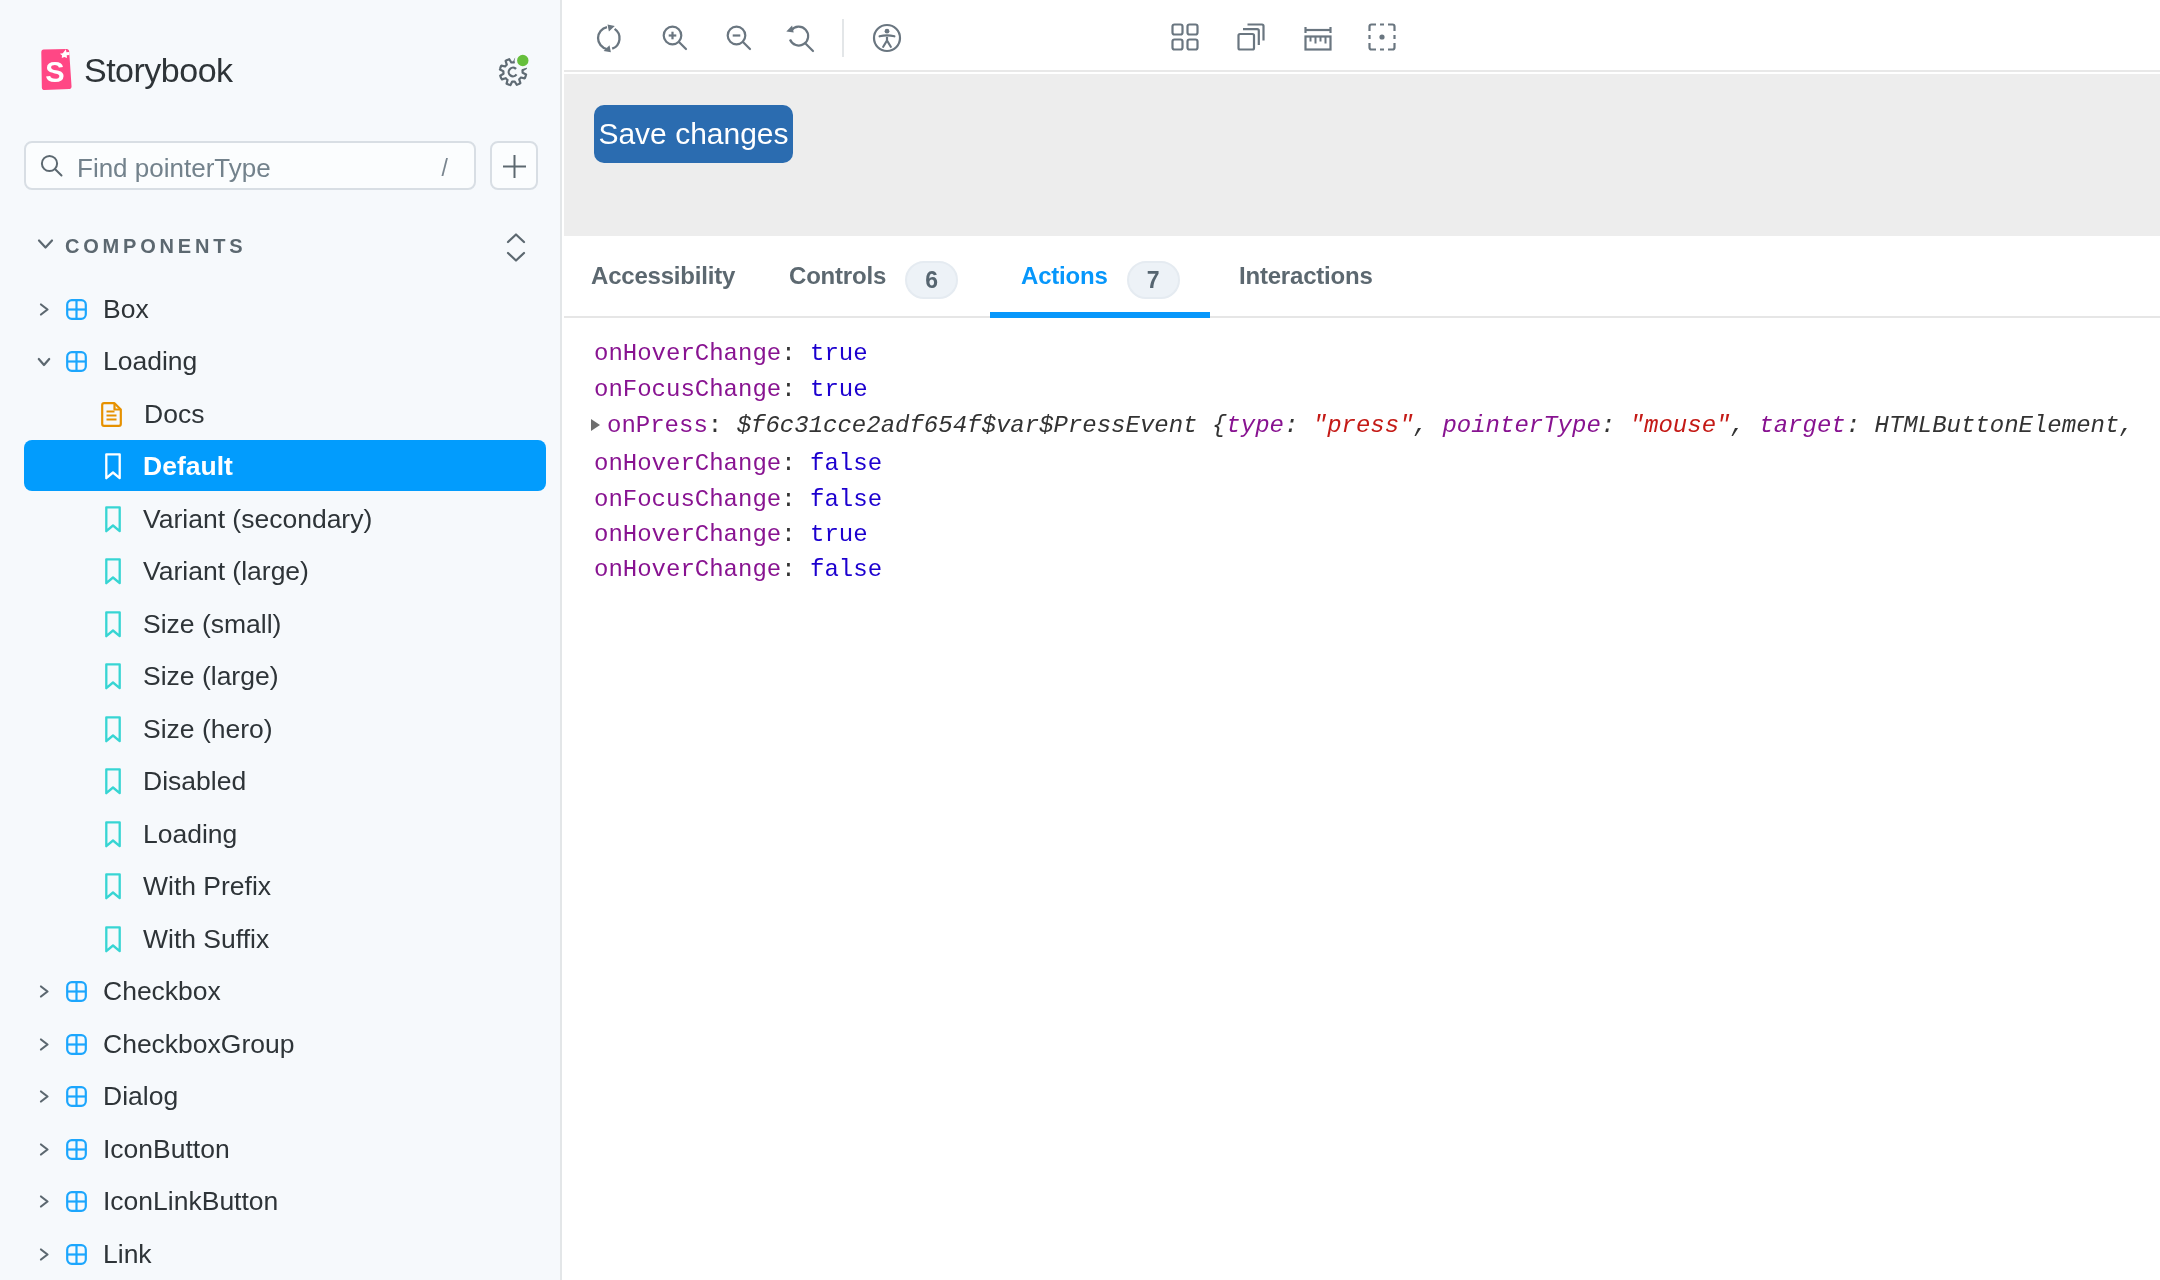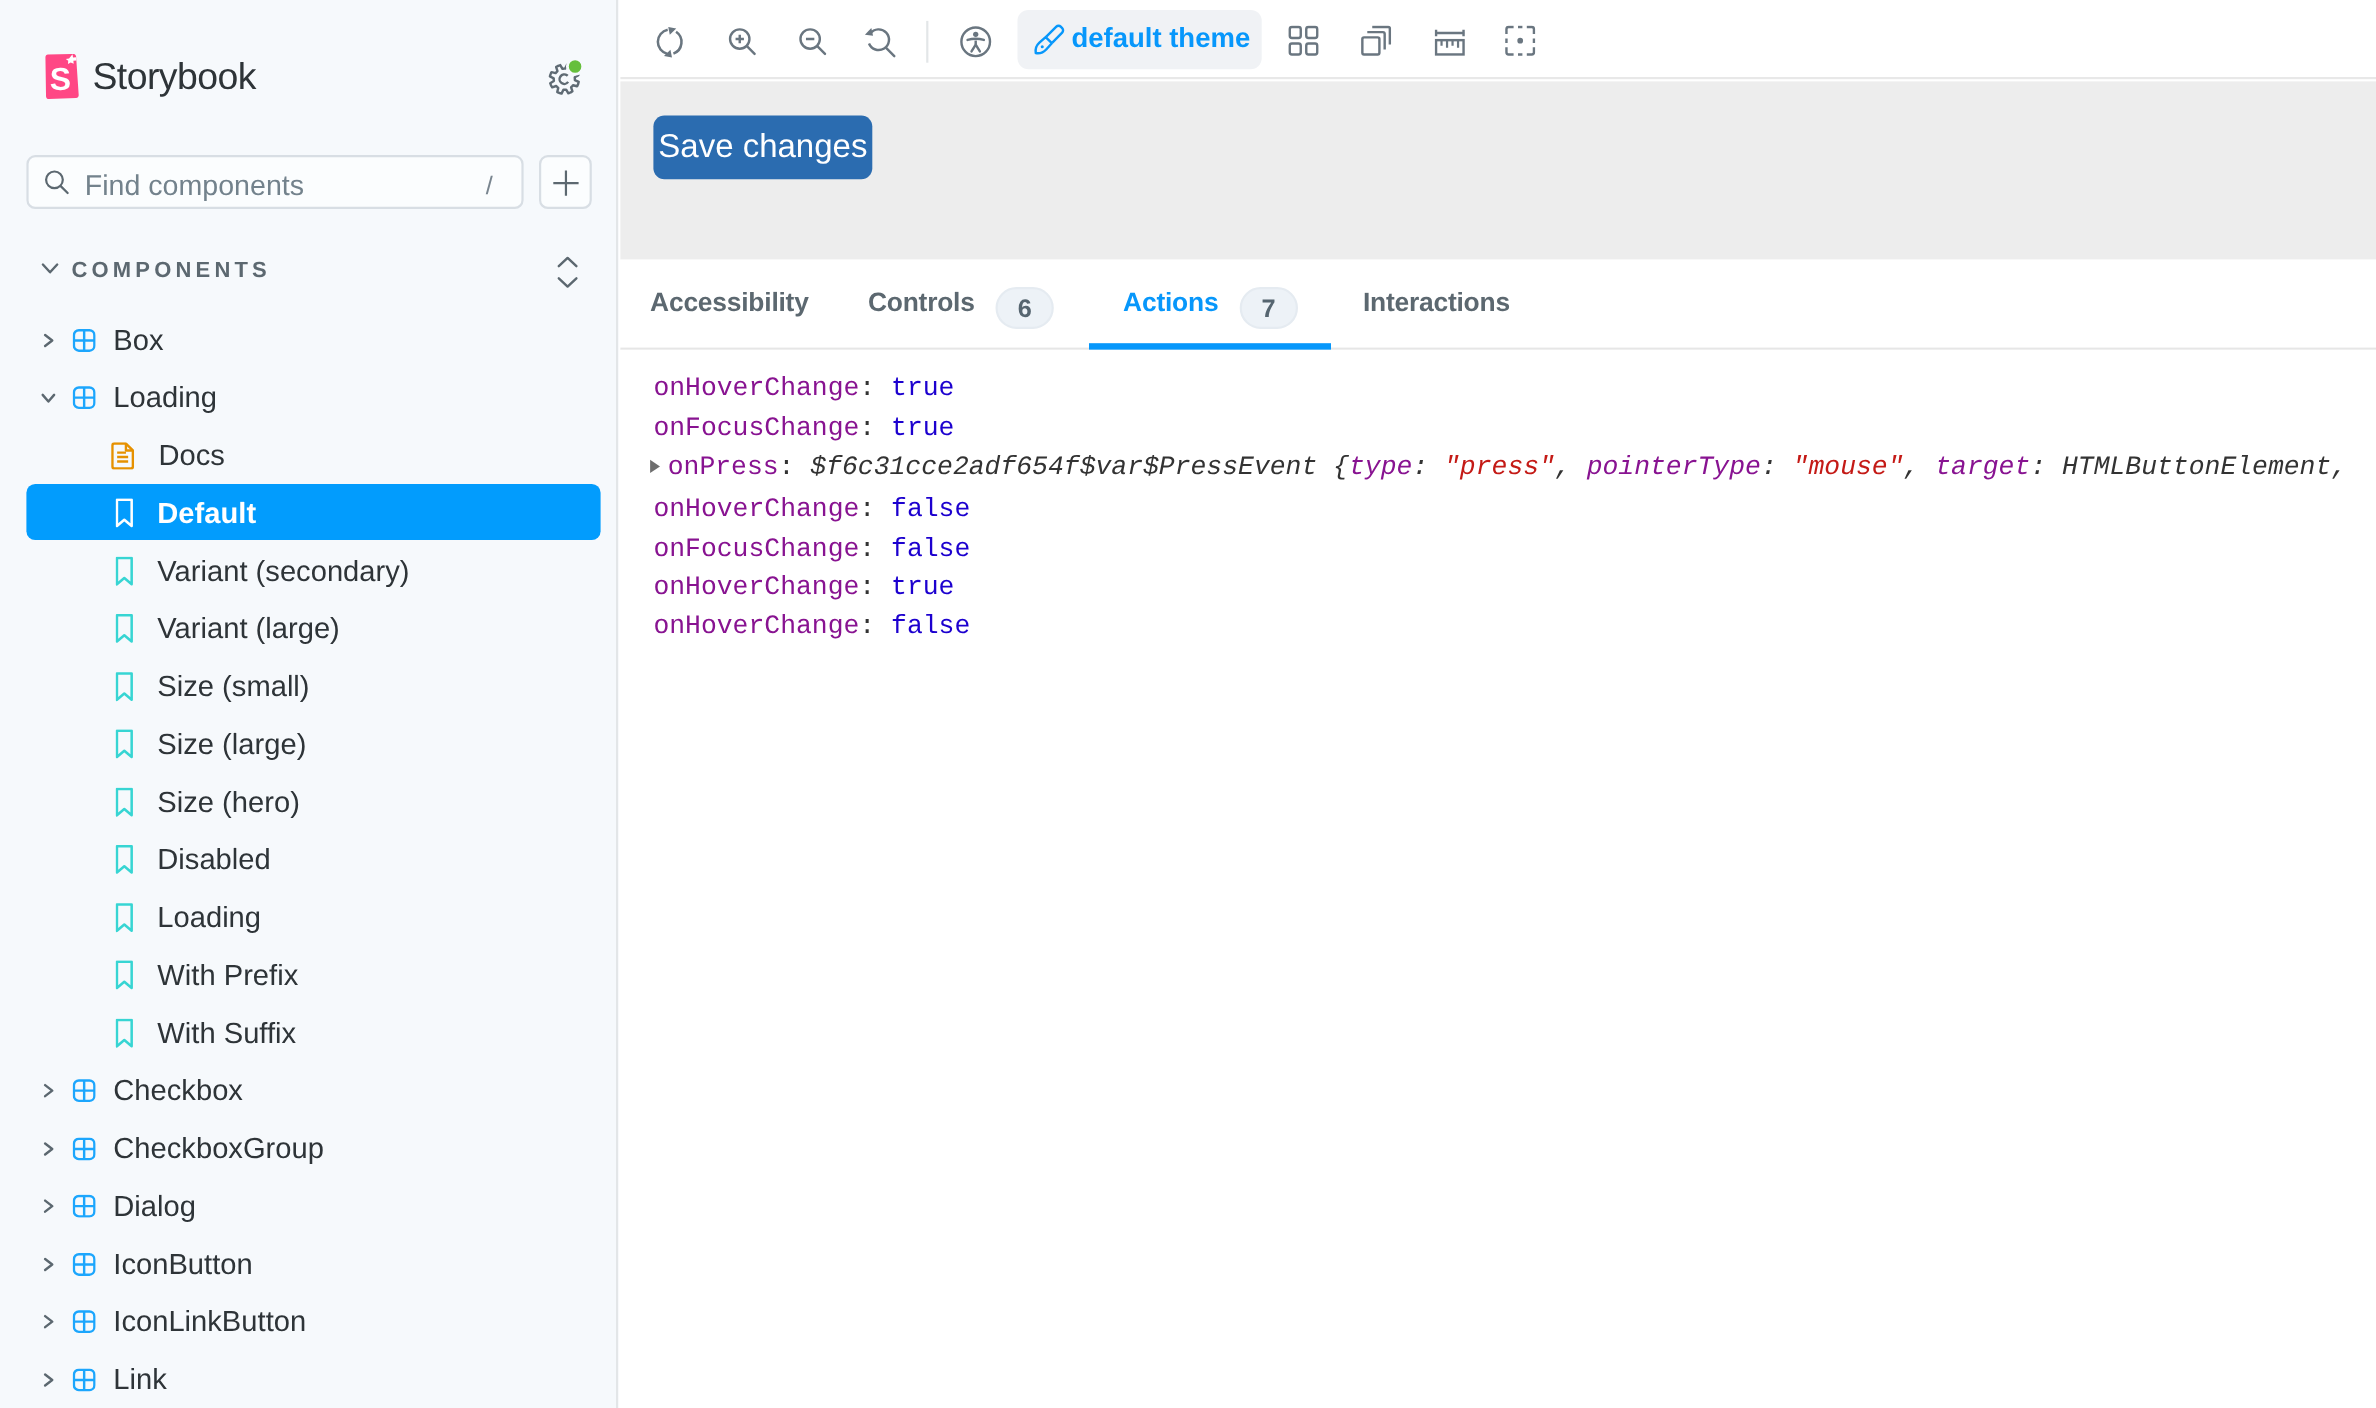--- a/index.html
+++ b/index.html
@@ -94,21 +94,21 @@
 <path d="M25.5,18.3 L25.5,19.0 L25.6,19.7 L25.6,20.3 L25.6,20.8 L29.1,22.5 L28.8,23.4 L28.6,24.3 L28.2,25.2 L27.9,26.0 L27.6,26.4 L23.9,25.5 L23.5,26.0 L23.0,26.5 L22.5,27.0 L22.2,27.4 L23.4,31.0 L22.7,31.5 L21.8,32.0 L21.0,32.3 L20.1,32.6 L19.7,32.8 L17.7,29.5 L17.0,29.5 L16.3,29.6 L15.7,29.6 L15.2,29.6 L13.5,33.1 L12.6,32.8 L11.7,32.6 L10.8,32.2 L10.0,31.9 L9.6,31.6 L10.5,27.9 L10.0,27.5 L9.5,27.0 L9.0,26.5 L8.6,26.2 L5.0,27.4 L4.5,26.6 L4.0,25.8 L3.7,25.0 L3.4,24.1 L3.2,23.7 L6.5,21.7 L6.5,21.0 L6.4,20.3 L6.4,19.7 L6.4,19.2 L2.9,17.5 L3.2,16.6 L3.4,15.7 L3.8,14.8 L4.1,14.0 L4.4,13.6 L8.1,14.5 L8.5,14.0 L9.0,13.5 L9.5,13.0 L9.8,12.6 L8.6,9.0 L9.3,8.5 L10.2,8.0 L11.0,7.7 L11.9,7.4 L12.3,7.2 L14.3,10.5 L15.0,10.5 L15.7,10.4 L16.3,10.4 L16.8,10.4 L18.5,6.9 L19.4,7.2 L20.3,7.4 L21.2,7.8 L22.0,8.1 L22.4,8.4 L21.5,12.1 L22.0,12.5 L22.5,13.0 L23.0,13.5 L23.4,13.8 L27.0,12.6 L27.5,13.3 L28.0,14.2 L28.3,15.0 L28.6,15.9 L28.8,16.3 Z" fill="none" stroke="#5F6B74" stroke-width="2.2" stroke-linejoin="round"></path>
     <circle cx="16" cy="20" r="4.3" fill="none" stroke="#5F6B74" stroke-width="2.2" stroke-dasharray="20.5 6.5" transform="rotate(35 16 20)"></circle>
     <circle cx="25.8" cy="8.5" r="7" fill="#66BF3C" stroke="#F6F9FC" stroke-width="2.6"></circle>
   </svg>
 
   <div id="search">
     <svg style="position:absolute;left:13px;top:10px" width="26" height="26" viewBox="0 0 26 26">
       <circle cx="10.5" cy="10.5" r="7.6" fill="none" stroke="#5C6870" stroke-width="2"></circle>
       <line x1="16.2" y1="16.2" x2="22.5" y2="22.5" stroke="#5C6870" stroke-width="2" stroke-linecap="round"></line>
     </svg>
-    <span class="ph">Find components</span>
+    <span class="ph">Find pointerType</span>
     <span class="slash">/</span>
   </div>
   <div id="plusbtn">
     <svg style="position:absolute;left:10px;top:11px" width="25" height="25" viewBox="0 0 25 25">
       <line x1="12.5" y1="1" x2="12.5" y2="24" stroke="#5C6870" stroke-width="2"></line>
       <line x1="1" y1="12.5" x2="24" y2="12.5" stroke="#5C6870" stroke-width="2"></line>
     </svg>
   </div>
 
   <div id="comph">
@@ -308,28 +308,20 @@
       <line x1="21" y1="21" x2="28" y2="28" stroke="#6A7680" stroke-width="2.2" stroke-linecap="round"></line>
     </svg>
     <div id="tdiv"></div>
     <svg class="tbi" style="left:308px" width="30" height="30" viewBox="0 0 30 30">
       <circle cx="15" cy="15" r="13" fill="none" stroke="#6A7680" stroke-width="2.2"></circle>
       <circle cx="15" cy="8.2" r="2.4" fill="#6A7680"></circle>
       <path d="M7.6,13.3 Q15,11.3 22.4,13.3" fill="none" stroke="#6A7680" stroke-width="2.2" stroke-linecap="round"></path>
       <line x1="15" y1="13.8" x2="15" y2="17.5" stroke="#6A7680" stroke-width="2.2"></line>
       <path d="M15,17.5 L11.2,23.8 M15,17.5 L18.8,23.8" fill="none" stroke="#6A7680" stroke-width="2.2" stroke-linecap="round"></path>
     </svg>
-    <div id="themebtn">
-      <svg style="position:absolute;left:11px;top:11px" width="34" height="34" viewBox="0 0 34 34">
-        <path d="M15.2,13.2 L24.3,4.3 C25.4,3.2 27.2,3.2 28.3,4.3 L29.6,5.6 C30.7,6.7 30.7,8.5 29.6,9.6 L20.7,18.7" fill="none" stroke="#0797FB" stroke-width="2.2" stroke-linejoin="round"></path>
-        <path d="M5.6,28.3 C5,24.7 6.3,21.2 8.9,18.8 L14.6,13.7 20.2,19.3 15.1,25 C12.7,27.6 9.2,28.9 5.6,28.3 Z" fill="none" stroke="#0797FB" stroke-width="2.2" stroke-linejoin="round"></path>
-        <circle cx="11.5" cy="22.5" r="1.4" fill="#0797FB"></circle>
-      </svg>
-      <span>default theme</span>
-    </div>
     <svg class="tbi" style="left:607px" width="28" height="28" viewBox="0 0 28 28">
       <rect x="1.5" y="1.5" width="10" height="10" rx="2" fill="none" stroke="#6A7680" stroke-width="2.2"></rect>
       <rect x="16.5" y="1.5" width="10" height="10" rx="2" fill="none" stroke="#6A7680" stroke-width="2.2"></rect>
       <rect x="1.5" y="16.5" width="10" height="10" rx="2" fill="none" stroke="#6A7680" stroke-width="2.2"></rect>
       <rect x="16.5" y="16.5" width="10" height="10" rx="2" fill="none" stroke="#6A7680" stroke-width="2.2"></rect>
     </svg>
     <svg class="tbi" style="left:673px" width="28" height="28" viewBox="0 0 28 28">
       <rect x="1.5" y="11" width="15.5" height="15.5" rx="1.5" fill="none" stroke="#6A7680" stroke-width="2.2"></rect>
       <path d="M6,6.2 L20.2,6.2 Q21.8,6.2 21.8,7.8 L21.8,22" fill="none" stroke="#6A7680" stroke-width="2.2"></path>
       <path d="M10.5,1.5 L25,1.5 Q26.5,1.5 26.5,3 L26.5,17.5" fill="none" stroke="#6A7680" stroke-width="2.2"></path>

